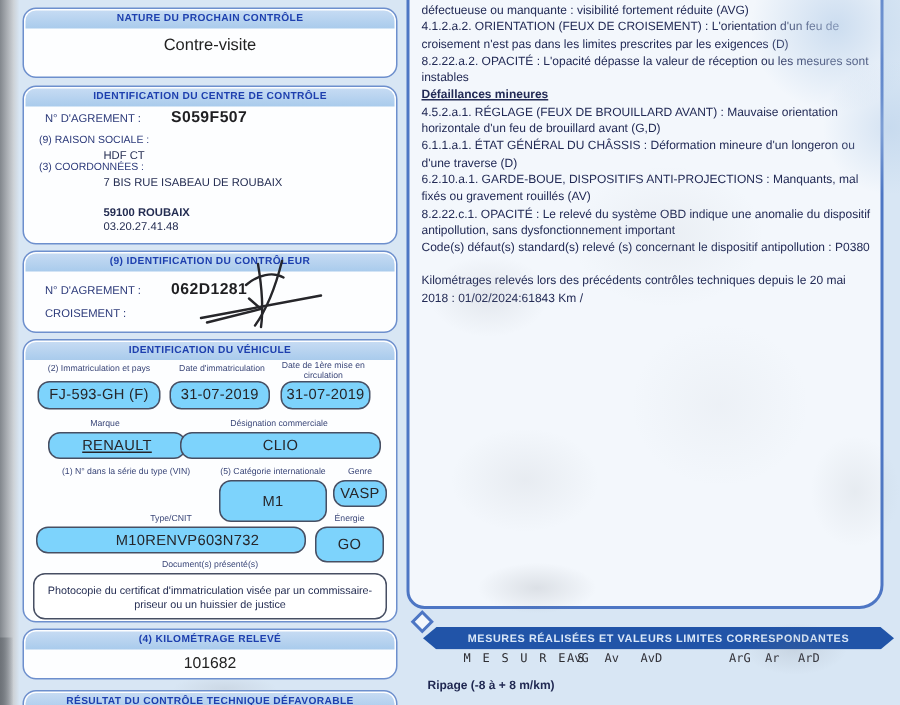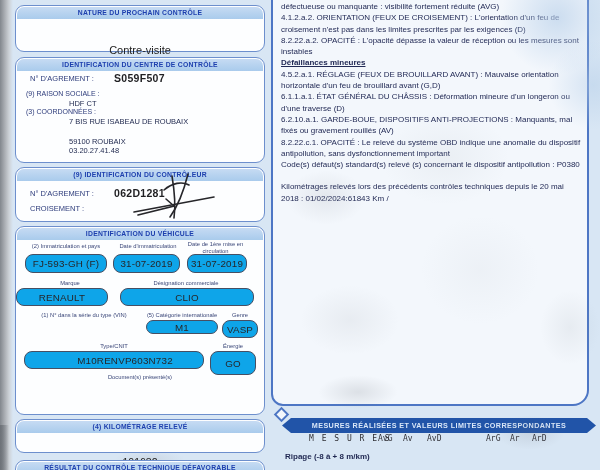--- a/index.html
+++ b/index.html
@@ -28,24 +28,24 @@
   #sect-controleur { top:167px; height:55px; }
   #sect-vehicule { top:226px; height:189px; }
   #sect-km { top:419px; height:34px; }
   #sect-resultat { top:460px; height:30px; }
 
   .abs { position:absolute; }
   .lbl { font-size:7px; color:#2c3a7a; white-space:nowrap; }
   .lbl-sm { font-size:5.8px; color:#3a4678; text-align:center; line-height:6.5px; }
   .val-big { font-size:10.5px; font-weight:bold; color:#1f1f22; letter-spacing:.3px; }
   .val-dark { font-size:7.5px; color:#242d52;padding-left:32px; }
-  .center-val { width:100%; text-align:center; font-size:11px; color:#222;margin-top:20px; }
-
-  
-  .vbox { position:absolute; height:19px; background:#0ea5e9;
+  .center-val { width:100%; text-align:center; font-size:11px; color:#222; }
+
+  
+  .vbox { position:absolute; height:19px; background:#7dd3fc;
     border:1.4px solid #474f63; border-radius:8px;
     font-size:9.8px; color:#26262a; font-weight:500;
     display:flex; align-items:center; justify-content:center;
     letter-spacing:.2px; white-space:nowrap;text-align:right; }
   .docbox { position:absolute; background:#fff; border:1.4px solid #474f63;
     border-radius:8px; font-size:7.2px; color:#242d52; text-align:center;
     display:flex; align-items:center; justify-content:center; padding:2px 6px;
     line-height:9px; }
 
   
@@ -149,21 +149,21 @@
 </div>
 
 <div class="sect" id="sect-centre">
   <div class="sect-head">IDENTIFICATION DU CENTRE DE CONTRÔLE</div>
   <span class="abs lbl" style="left:14px; top:16px; font-size:7.5px;">N° D'AGREMENT :</span>
   <span class="abs val-big" style="left:98px; top:14px;">S059F507</span>
   <span class="abs lbl" style="left:10px; top:32px;">(9) RAISON SOCIALE :</span>
   <span class="abs val-dark" style="left:21px; top:41px;">HDF CT</span>
   <span class="abs lbl" style="left:10px; top:50px;">(3) COORDONNÉES :</span>
   <span class="abs val-dark" style="left:21px; top:59px;">7 BIS RUE ISABEAU DE ROUBAIX</span>
-  <span class="abs val-dark" style="left:21px; top:79px;">59100 ROUBAIX</span>
+  <span class="abs val-dark" style="left:21px; top:79px;font-weight:bold;">59100 ROUBAIX</span>
   <span class="abs val-dark" style="left:21px; top:88px;">03.20.27.41.48</span>
 </div>
 
 <div class="sect" id="sect-controleur">
   <div class="sect-head">(9) IDENTIFICATION DU CONTRÔLEUR</div>
   <span class="abs lbl" style="left:14px; top:21px; font-size:7.5px;">N° D'AGREMENT :</span>
   <span class="abs val-big" style="left:98px; top:19px;">062D1281</span>
   <span class="abs lbl" style="left:14px; top:36px; font-size:7.5px;">CROISEMENT :</span>
   <svg id="signature-svg" viewBox="0 0 125 50">
     <g fill="none" stroke="#26262a" stroke-width="1.6" stroke-linecap="round">
@@ -181,35 +181,36 @@
 
   <span class="abs lbl-sm" style="left:6px; top:16px; width:88px;">(2) Immatriculation et pays</span>
   <span class="abs lbl-sm" style="left:95px; top:16px; width:74px;">Date d'immatriculation</span>
   <span class="abs lbl-sm" style="left:167px; top:14px; width:65px;">Date de 1ère mise en circulation</span>
   <div class="vbox" style="left:9px; top:27px; width:82px;">FJ-593-GH (F)</div>
   <div class="vbox" style="left:97px; top:27px; width:67px;">31-07-2019</div>
   <div class="vbox" style="left:171px; top:27px; width:60px;">31-07-2019</div>
 
   <span class="abs lbl-sm" style="left:10px; top:53px; width:88px;">Marque</span>
   <span class="abs lbl-sm" style="left:103px; top:53px; width:134px;">Désignation commerciale</span>
-  <div class="vbox" style="left:0; top:61px; width:92px; height:18px;">RENAULT</div>
+  <div class="vbox" style="left:16px; top:61px; width:92px; height:18px;text-decoration:underline;">RENAULT</div>
   <div class="vbox" style="left:104px; top:61px; width:134px; height:18px;">CLIO</div>
 
   <span class="abs lbl-sm" style="left:8px; top:85px; width:120px;">(1) N° dans la série du type (VIN)</span>
   <span class="abs lbl-sm" style="left:130px; top:85px; width:72px;">(5) Catégorie internationale</span>
   <span class="abs lbl-sm" style="left:206px; top:85px; width:36px;">Genre</span>
-  <div class="vbox" style="left:130px; top:93px; width:72px; height:14px;">M1</div>
+  <div class="vbox" style="left:130px; top:93px; width:72px; height:28px;">M1</div>
   <div class="vbox" style="left:206px; top:93px; width:36px; height:18px;">VASP</div>
 
   <span class="abs lbl-sm" style="left:8px; top:116px; width:180px;">Type/CNIT</span>
   <span class="abs lbl-sm" style="left:194px; top:116px; width:46px;">Énergie</span>
   <div class="vbox" style="left:8px; top:124px; width:180px; height:18px;padding-left:22px;">M10RENVP603N732</div>
   <div class="vbox" style="left:194px; top:124px; width:46px; height:24px;">GO</div>
 
   <span class="abs lbl-sm" style="left:60px; top:147px; width:128px;">Document(s) présenté(s)</span>
+  <div class="docbox" style="left:6px; top:155px; width:236px; height:31px;">Photocopie du certificat d'immatriculation visée par un commissaire-priseur ou un huissier de justice</div>
 </div>
 
 <div class="sect" id="sect-km">
   <div class="sect-head">(4) KILOMÉTRAGE RELEVÉ</div>
   <div class="abs center-val" style="top:16px; font-size:10.5px;">101682</div>
 </div>
 
 <div class="sect" id="sect-resultat">
   <div class="sect-head">RÉSULTAT DU CONTRÔLE TECHNIQUE DÉFAVORABLE</div>
 </div>

